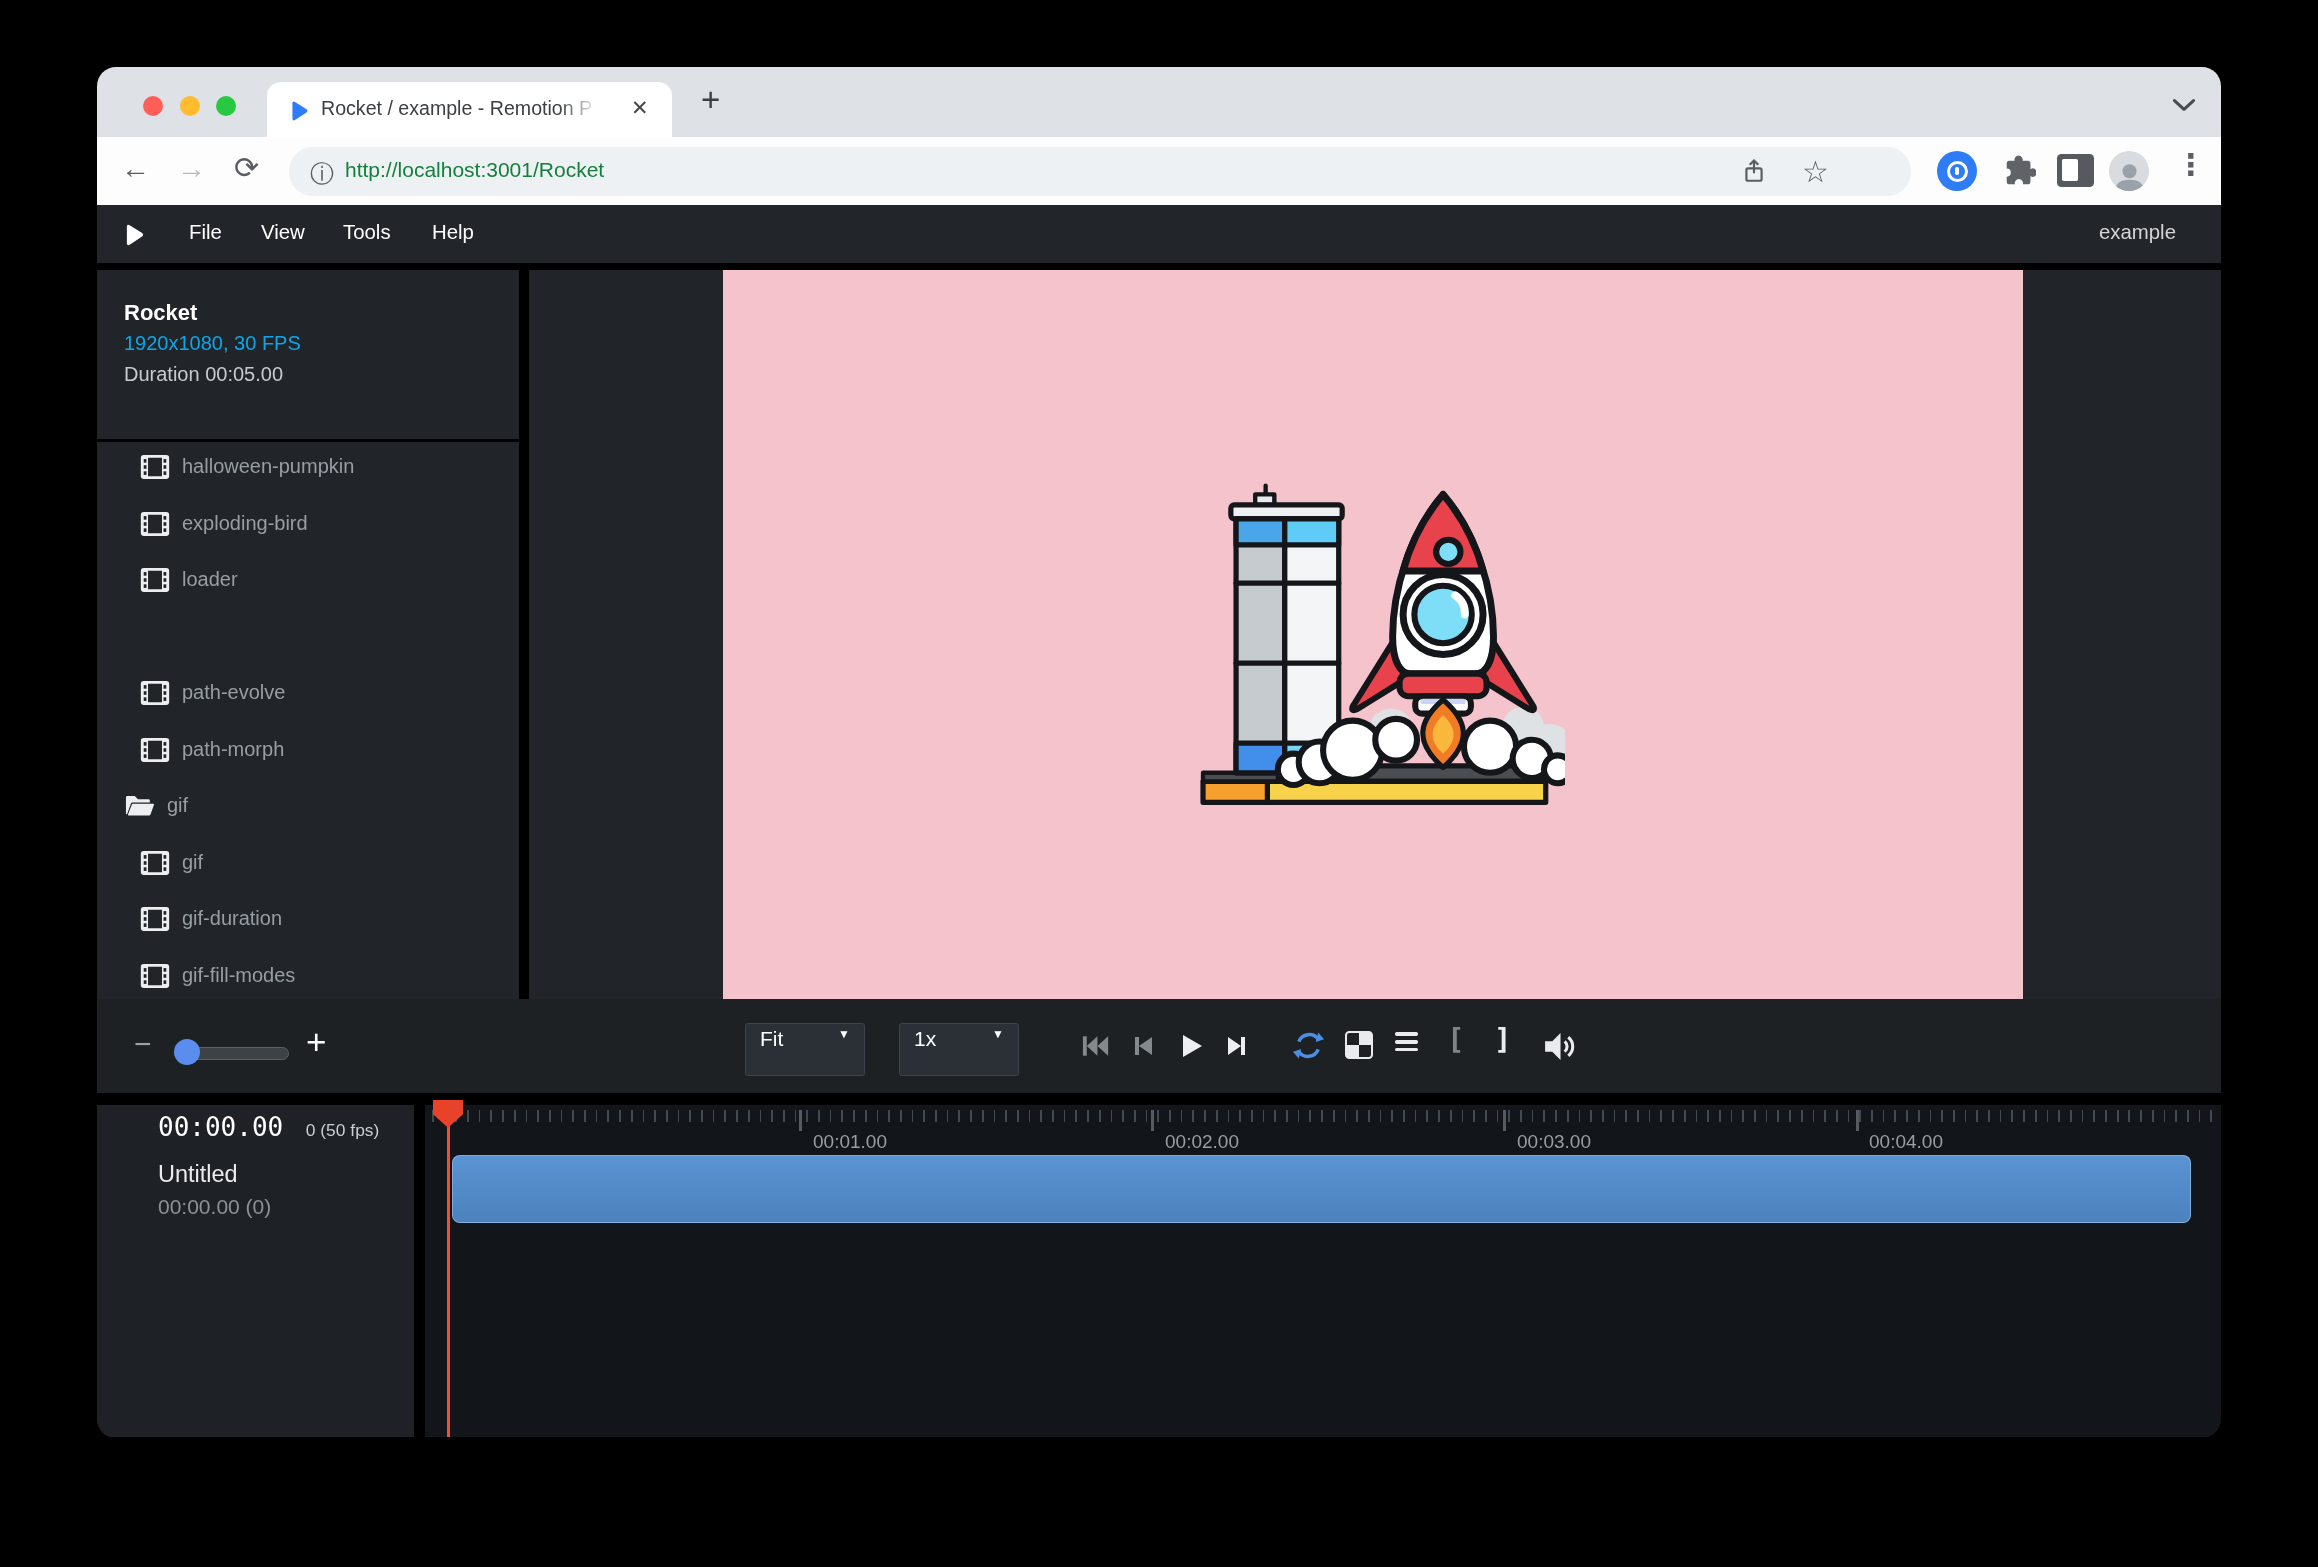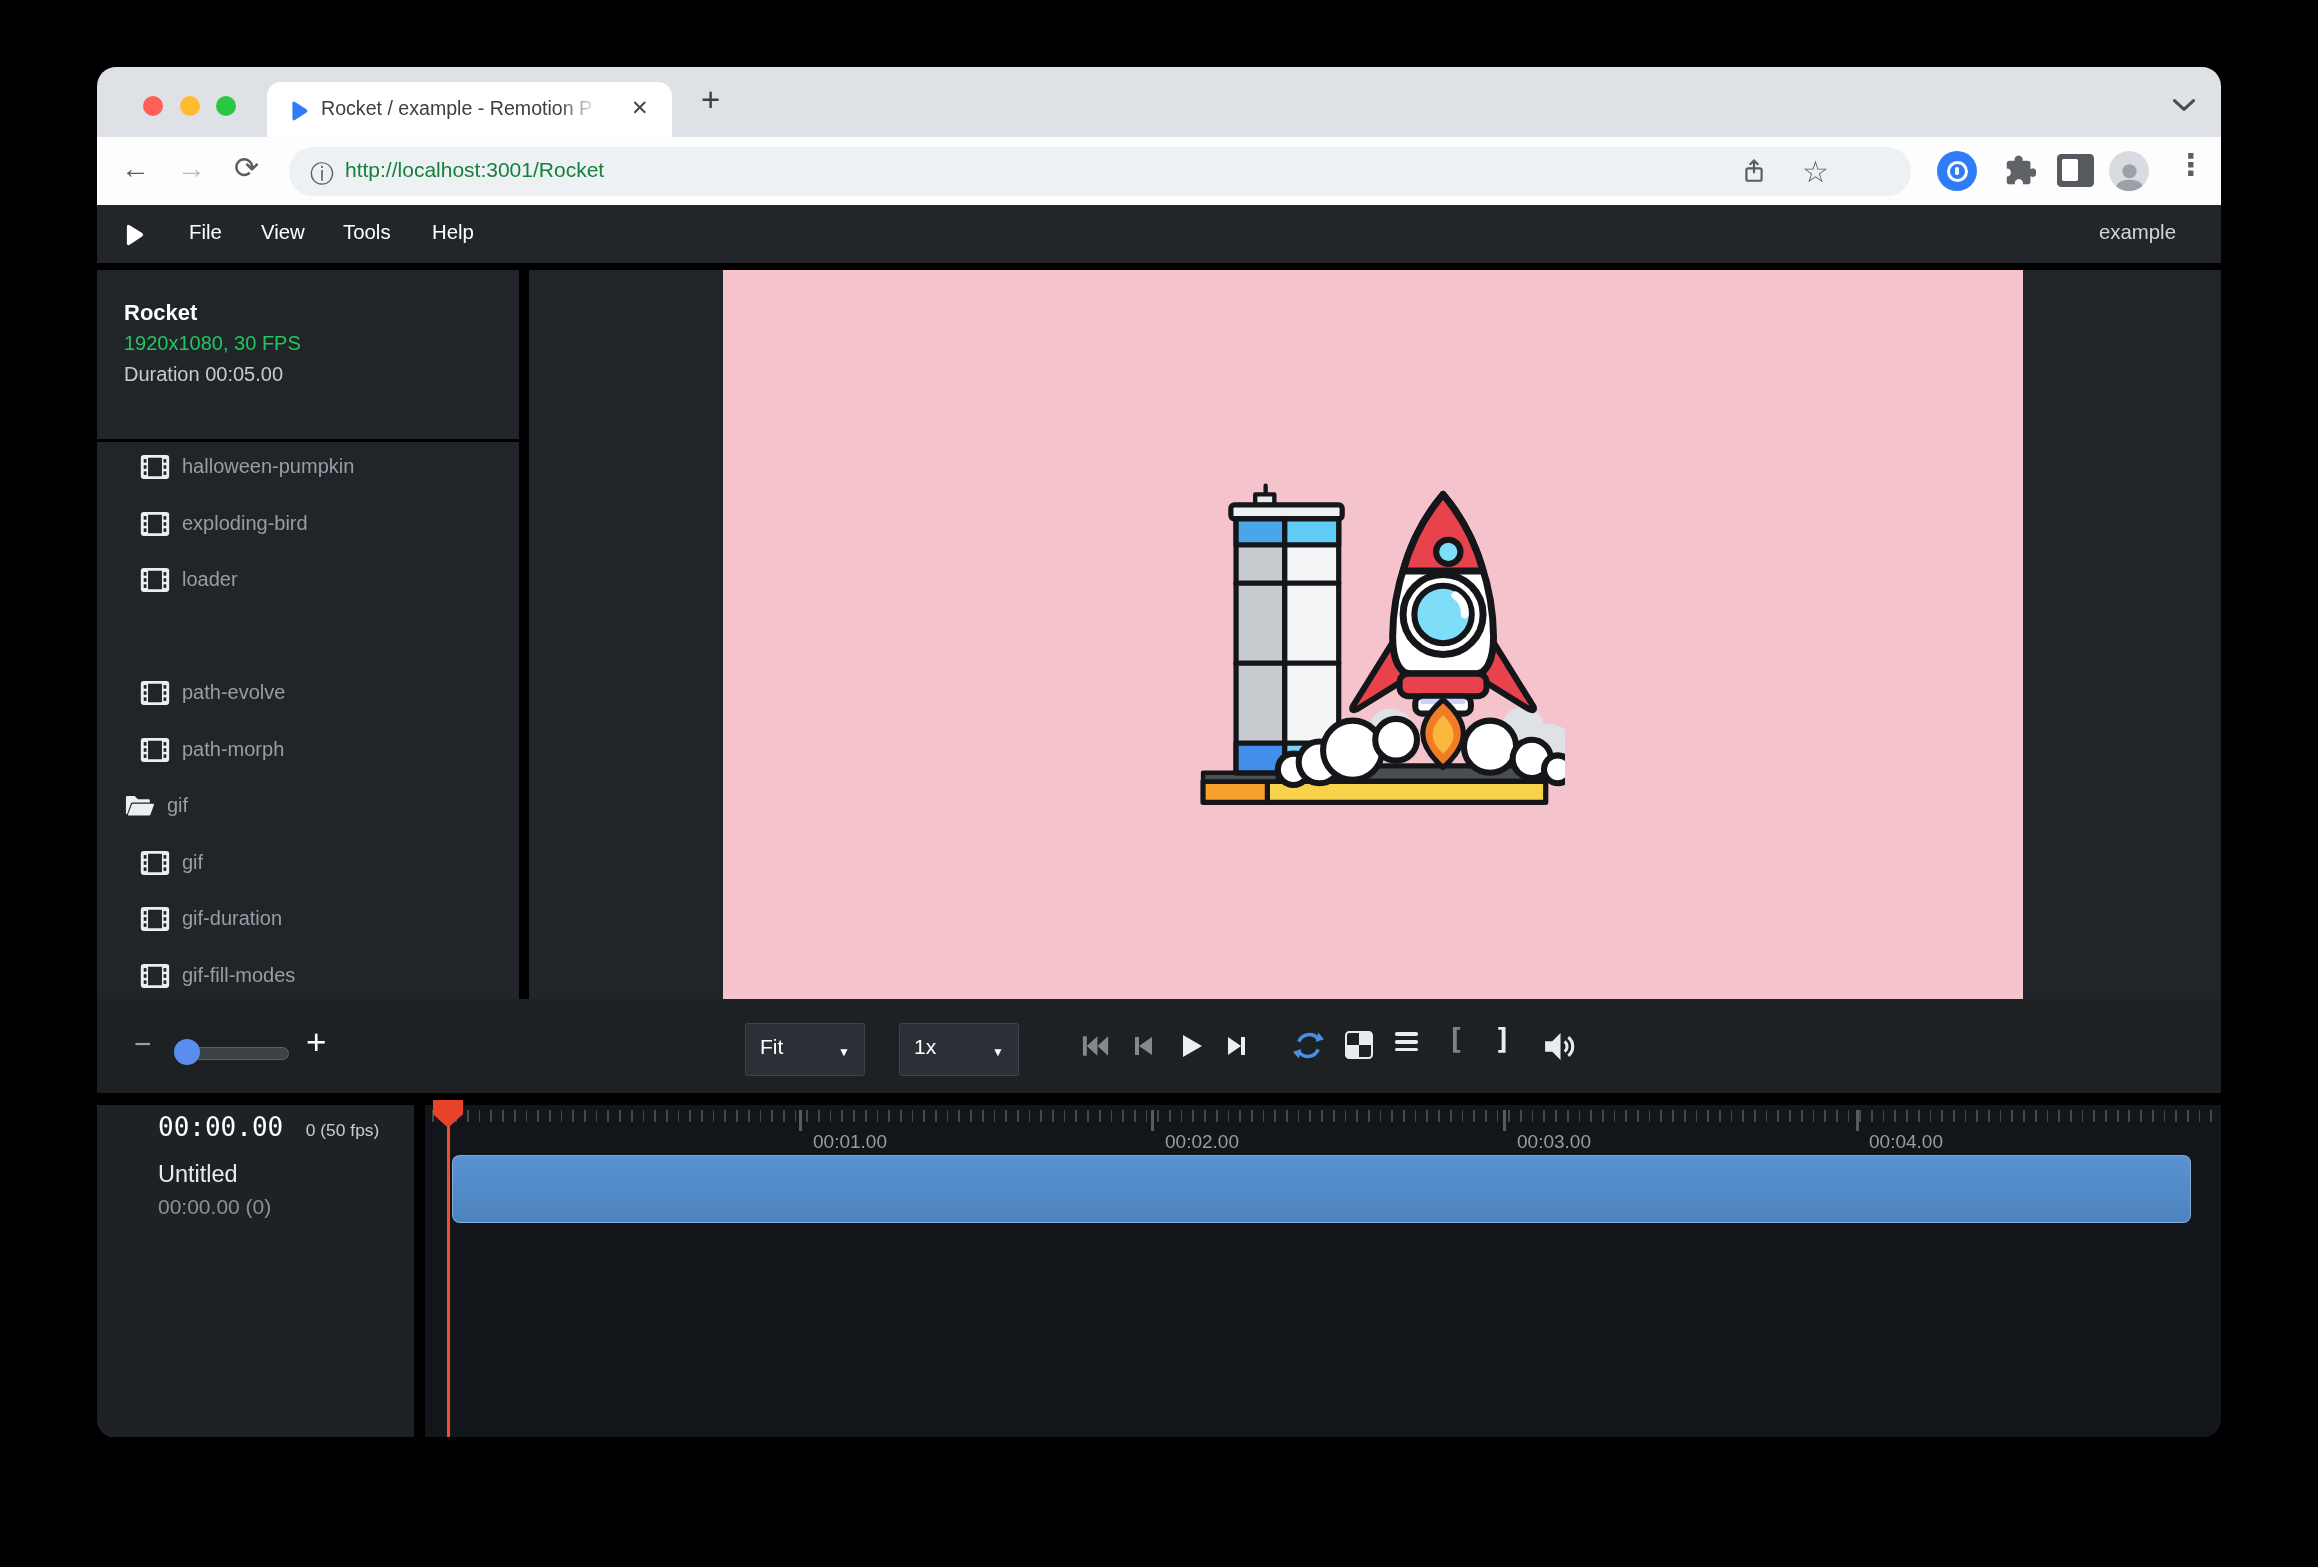--- a/index.html
+++ b/index.html
@@ -27,22 +27,22 @@
   
   .sidebar{position:absolute;left:0;top:203px;width:422px;height:730px;background:#212529;overflow:hidden;}
   .canvas-surround{position:absolute;left:432px;top:203px;width:1692px;height:730px;background:#212529;}
   .canvas-pink{position:absolute;left:194px;top:0;width:1300px;height:730px;background:#f5c3cb;}
   .srow{position:absolute;left:0;width:422px;height:57px;display:flex;}
   .slabel{font-size:20px;color:#979ea4;margin-left:12px;}
   
   .transport{position:absolute;left:0;top:932px;width:2124px;height:94px;background:#1d2124;
              border-bottom:12px solid #000;}
   .dropdown{position:absolute;top:24px;width:120px;height:53px;background:#2b3036;
-            border:1.7px solid #3e444b;border-radius:2.6px;display:flex;align-items:flex-end;
-            justify-content:space-between;padding:16px 14px;box-sizing:border-box;}
+            border:1.7px solid #3e444b;border-radius:2.6px;display:flex;align-items:flex-start;
+            justify-content:space-between;padding:3px 14px;box-sizing:border-box;}
   .dd-label{font-size:21px;color:#fff;}
   .dd-caret{font-size:12px;color:#fff;}
   .ticon{position:absolute;top:32px;}
   
   .timeline{position:absolute;left:0;top:1038px;width:2124px;height:332px;background:#121519;}
   .ruler{position:absolute;left:335px;right:7px;top:5.2px;height:12px;
          background:repeating-linear-gradient(to right,#43484d 0 1.7px,transparent 1.7px 11.7px);}
   .sectick{position:absolute;top:5.2px;width:2.6px;height:21px;background:#565b61;}
   .seclabel{position:absolute;top:26px;font-size:19px;color:#989ea4;}
   .track{position:absolute;left:355px;top:50px;width:1739px;height:68px;border-radius:7.8px;
@@ -153,21 +153,21 @@
       </svg>
       <span class="menu-item" style="left:92px">File</span>
       <span class="menu-item" style="left:164px">View</span>
       <span class="menu-item" style="left:246px">Tools</span>
       <span class="menu-item" style="left:335px">Help</span>
       <span class="menu-item" style="right:45px;color:#d2d4d6">example</span>
     </div>
 
     <div class="sidebar">
       <div class="abs" style="left:27px;top:30px;font-size:22px;font-weight:bold;color:#fff">Rocket</div>
-      <div class="abs" style="left:27px;top:62px;font-size:20px;color:#22c55e">1920x1080, 30 FPS</div>
+      <div class="abs" style="left:27px;top:62px;font-size:20px;color:#0ea5e9">1920x1080, 30 FPS</div>
       <div class="abs" style="left:27px;top:93px;font-size:20px;color:#c7cbcf">Duration 00:05.00</div>
       <div class="abs" style="left:0;top:169px;width:422px;height:2.6px;background:#000"></div>
 
       <div class="srow" style="top:185px">
         <svg style="margin-left:43px" width="30" height="24" viewBox="0 0 34 28">
             <use href="#i-film"></use>
           </svg>
         <span class="slabel">halloween-pumpkin</span>
       </div>
       <div class="srow" style="top:242px">

